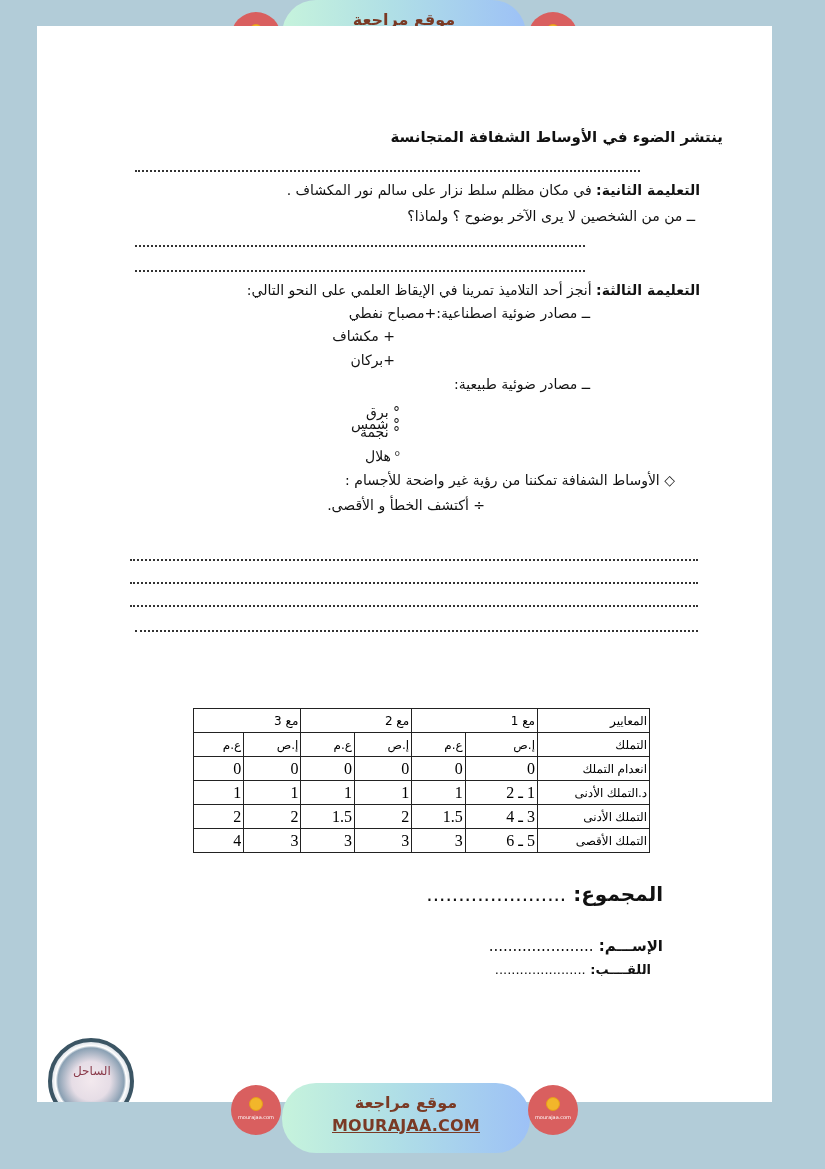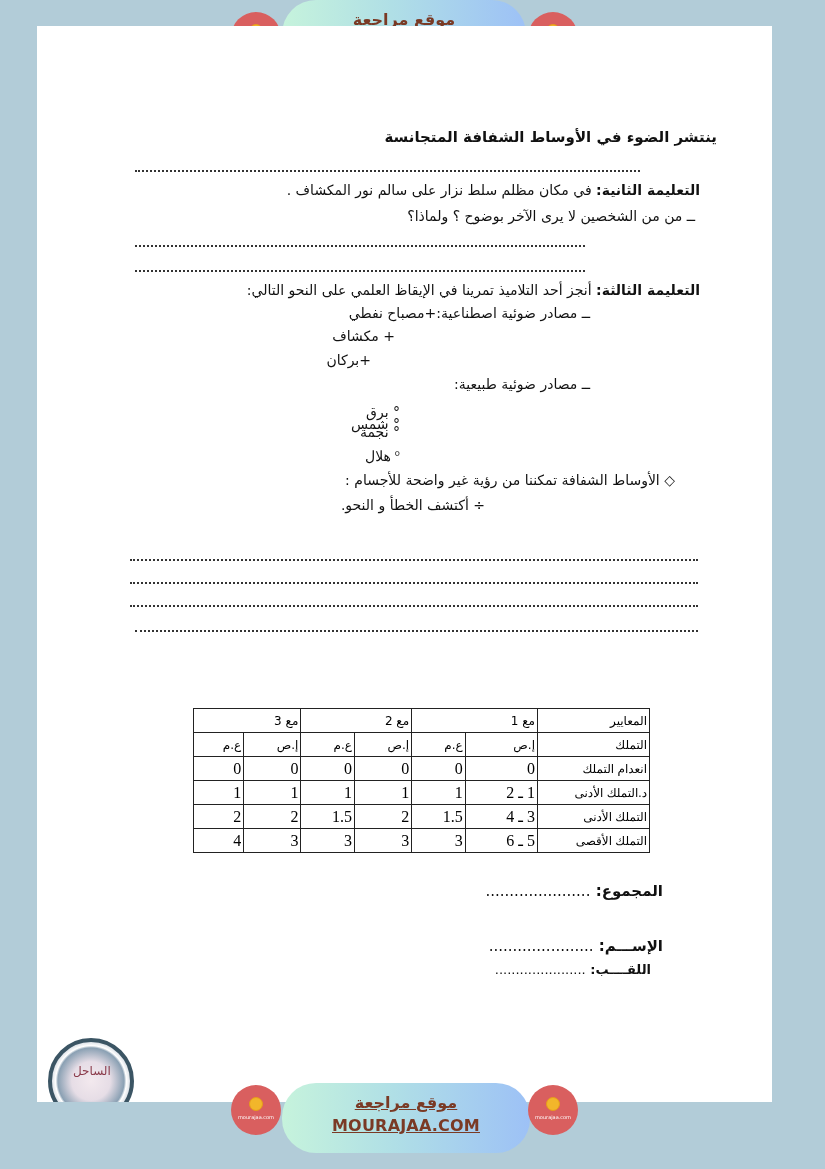--- a/index.html
+++ b/index.html
@@ -26,21 +26,20 @@
     color: #7a3a25;
     font-weight: bold;
   }
   .banner.top { top: 0px; }
   .banner.bottom { top: 1083px; width: 248px; height: 70px; left: 282px; }
   .banner .ar {
     display: block;
     font-family: "DejaVu Sans", sans-serif;
     font-size: 16px;
     margin-top: 10px;
-    text-decoration: underline;
     direction: rtl;
   }
   .banner .en {
     display: block;
     font-family: "DejaVu Sans", sans-serif;
     font-size: 16px;
     letter-spacing: 0.2px;
     text-decoration: underline;
     margin-top: 4px;
   }
@@ -115,52 +114,52 @@
   <span class="ar">موقع مراجعة</span>
   <span class="en">MOURAJAA.COM</span>
 </div>
 <div class="badge" style="left:528px; top:12px;">
   <div class="dot"></div>
   <div class="txt">mourajaa.com</div>
 </div>
 
 <div class="page"></div>
 
-<div class="line bold" style="right:108px; top:128px; font-size:15px;">ينتشر الضوء في الأوساط الشفافة المتجانسة</div>
+<div class="line bold" style="right:102px; top:128px; font-size:15px;">ينتشر الضوء في الأوساط الشفافة المتجانسة</div>
 <div class="dots-line" style="left:135px; width:505px; top:170px;"></div>
 
 <div class="line" style="right:125px; top:182px;">
   <span class="bold">التعليمة الثانية:</span>
   <span>في مكان مظلم سلط نزار على سالم نور المكشاف .</span>
 </div>
 <div class="line" style="right:130px; top:208px;">ــ من من الشخصين لا يرى الآخر بوضوح ؟ ولماذا؟</div>
 <div class="dots-line" style="left:135px; width:450px; top:245px;"></div>
 <div class="dots-line" style="left:135px; width:450px; top:270px;"></div>
 
 <div class="line" style="right:125px; top:282px;margin-left:37px;">
   <span class="bold">التعليمة الثالثة:</span>
   <span>أنجز أحد التلاميذ تمرينا في الإيقاظ العلمي على النحو التالي:</span>
 </div>
 <div class="line" style="right:235px; top:305px;">
   <span>ــ مصادر ضوئية اصطناعية:</span><span>+مصباح نفطي</span>
 </div>
 <div class="line" style="right:430px; top:328px;">+ مكشاف</div>
-<div class="line" style="right:454px; top:352px;">+بركان</div>
+<div class="line" style="right:430px; top:352px;">+بركان</div>
 
 <div class="line" style="right:235px; top:376px;">ــ مصادر ضوئية طبيعية:</div>
 <div class="line" style="right:425px; top:376px;margin-top:28px;">° برق</div>
 <div class="line" style="right:425px; top:416px;margin-left:35px;">° شمس</div>
 <div class="line" style="right:425px; top:424px;">° نجمة</div>
 <div class="line" style="right:425px; top:448px;font-family:Liberation Serif, serif;">° هلال</div>
 
 <div class="line" style="right:150px; top:472px;">
   <span>◇</span>
   <span>الأوساط الشفافة تمكننا من رؤية غير واضحة للأجسام :</span>
 </div>
-<div class="line" style="right:340px; top:497px;">÷ أكتشف الخطأ و النحو.</div>
+<div class="line" style="right:340px; top:497px;">÷ أكتشف الخطأ و الأقصى.</div>
 
 <div class="dots-line" style="left:130px; width:568px; top:559px;"></div>
 <div class="dots-line" style="left:130px; width:568px; top:582px;"></div>
 <div class="dots-line" style="left:130px; width:568px; top:605px;"></div>
 <div class="dots-line" style="left:135px; width:563px; top:630px;"></div>
 
 <table class="grid">
   <tbody>
       <tr>
     <td class="lbl">المعايير</td>
@@ -209,21 +208,21 @@
     <td>5 ـ 6</td>
     <td>3</td>
     <td>3</td>
     <td>3</td>
     <td>3</td>
     <td>4</td>
   </tr>
 </tbody>
   </table>
 
-<div class="line bold" style="right:162px; top:882px; font-size:15px;">
+<div class="line bold" style="right:162px; top:882px; font-size:20px;">
   <span>المجموع:</span>
   <span style="font-weight:normal;">......................</span>
 </div>
 <div class="line bold" style="right:162px; top:937px; font-size:15px;">
   <span>الإســـم:</span>
   <span style="font-weight:normal;">......................</span>
 </div>
 <div class="line bold" style="right:174px; top:962px; font-size:13px;">
   <span>اللقــــب:</span>
   <span style="font-weight:normal;">......................</span>

